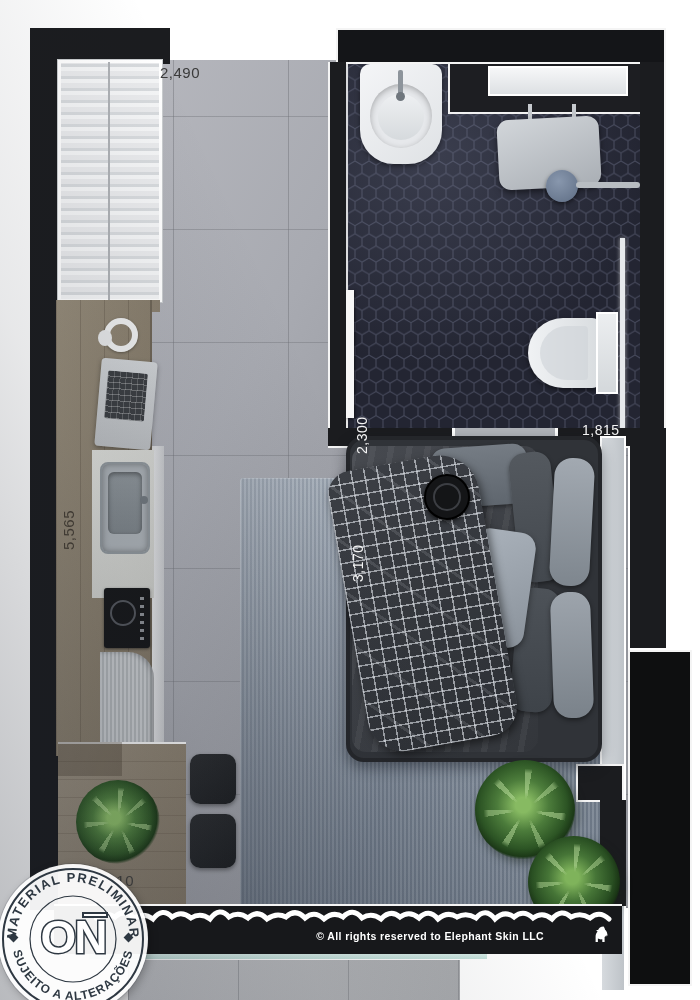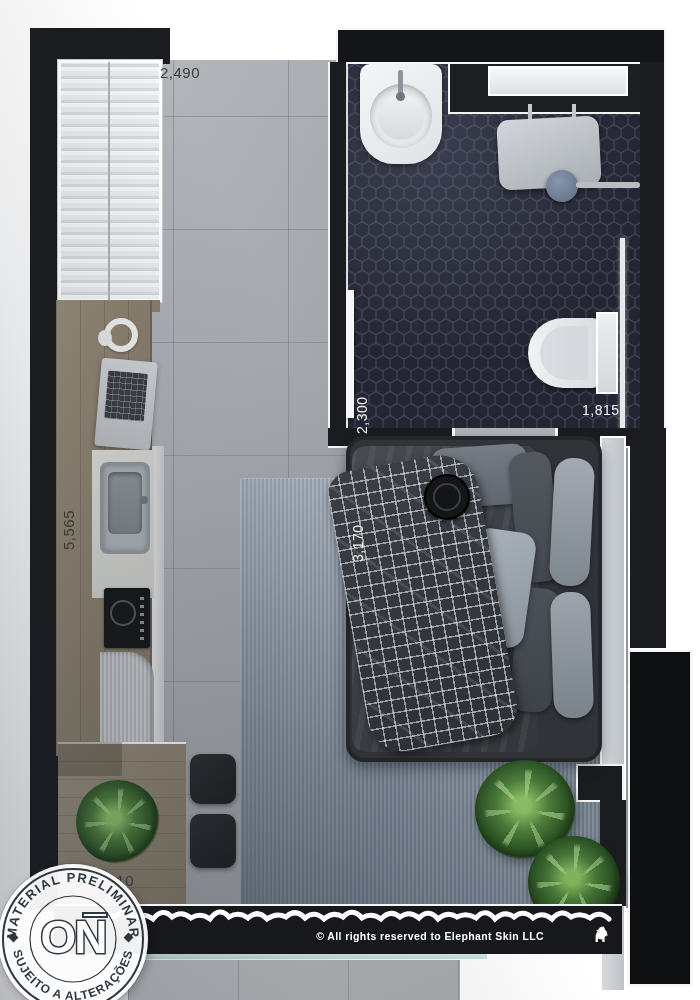--- a/index.html
+++ b/index.html
@@ -141,21 +141,21 @@
     background: conic-gradient(rgba(190,225,160,0.5) 0 10deg, transparent 10deg 45deg,
       rgba(190,225,160,0.45) 45deg 55deg, transparent 55deg 95deg, rgba(190,225,160,0.5) 95deg 105deg,
       transparent 105deg 150deg, rgba(190,225,160,0.45) 150deg 160deg, transparent 160deg 205deg,
       rgba(190,225,160,0.5) 205deg 215deg, transparent 215deg 260deg, rgba(190,225,160,0.45) 260deg 270deg,
       transparent 270deg 310deg, rgba(190,225,160,0.5) 310deg 320deg, transparent 320deg 360deg);
     -webkit-mask-image:radial-gradient(circle, transparent 0 18%, #000 30% 62%, transparent 70%);
     mask-image:radial-gradient(circle, transparent 0 18%, #000 30% 62%, transparent 70%); }
 
   
   .dim { color:#3b3b3b; font-size:15px; letter-spacing:0.5px; }
-  .dim-light { color:#f4f4f4; }
+  .dim-light { color:#f4f4f4;margin-top:20px; }
   .vert { writing-mode:vertical-rl; transform:rotate(180deg); }
   #lbl-window { left:160px; top:64px; }
   #lbl-bath-depth { left:354px; top:352px; height:82px; font-size:14px; }
   #lbl-bath-width { left:582px; top:402px; font-size:14px; }
   #lbl-bed { left:350px; top:476px; height:86px; font-size:14px; }
   #lbl-kitchen { left:60px; top:458px; height:92px; color:#3f3a33; }
   #lbl-table { left:94px; top:872px; }
 
   
   #wavy-svg { left:94px; top:906px; }

